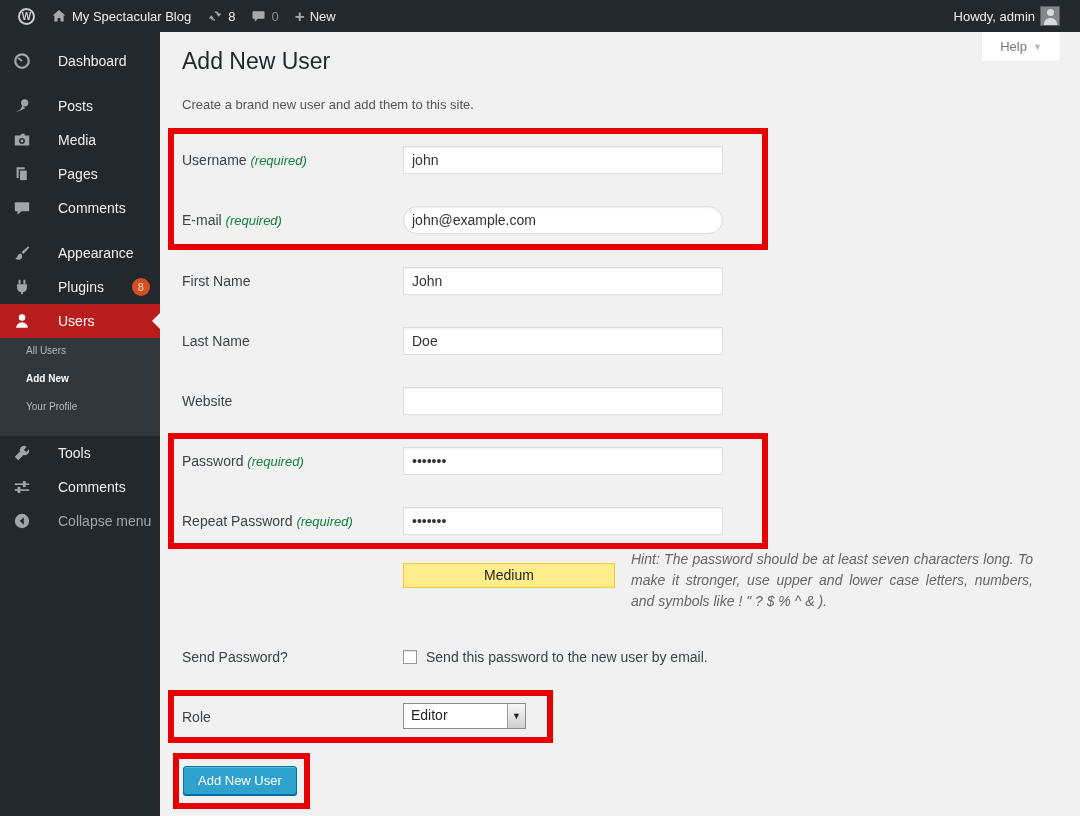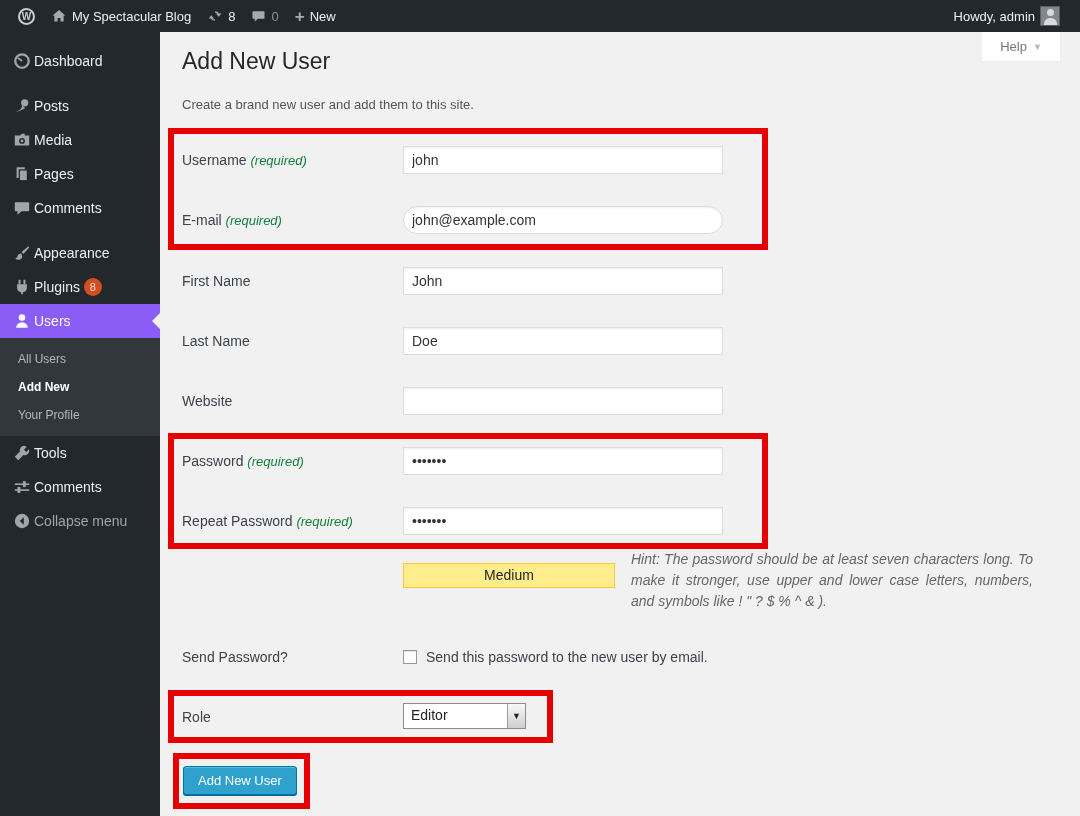--- a/index.html
+++ b/index.html
@@ -27,39 +27,39 @@
   .ab-right { margin-left:auto; display:flex; align-items:center; gap:8px; }
   .avatar { width:20px; height:20px; background:#83878b; position:relative; overflow:hidden; border:1px solid #5a5e62; }
   .avatar::before { content:''; position:absolute; top:2px; left:6px; width:7px; height:7px; border-radius:50%; background:#d9dadb; }
   .avatar::after  { content:''; position:absolute; bottom:-2px; left:3px; width:13px; height:9px; border-radius:6px 6px 0 0; background:#d9dadb; }
   
   .sidebar {
     position:absolute; top:32px; left:0; width:160px; height:784px;
     background:#23282d; font-size:14px; padding-top:12px;
   }
   .menu-item {
-    height:34px; display:flex; align-items:center; gap:2px;
+    height:34px; display:flex; align-items:center; gap:26px;
     padding-left:12px; color:#eee; cursor:pointer; position:relative;
   }
   .menu-item .mi-icon { width:20px; display:flex; justify-content:center; color:#a0a5aa; }
-  .menu-item.active { background:#8b5cf6; color:#fff; }
+  .menu-item.active { background:#b91c1c; color:#fff; }
   .menu-item.active .mi-icon { color:#fff; }
   .menu-item.active::after {
     content:''; position:absolute; right:0; top:50%; margin-top:-8px;
     border-top:8px solid transparent; border-bottom:8px solid transparent;
     border-right:8px solid #f1f1f1;
   }
   .menu-spacer { height:11px; }
   .badge {
     min-width:18px; height:18px; border-radius:50%; background:#d54e21;
     color:#f1d9d2; font-size:11px; display:inline-flex; align-items:center;
     justify-content:center; margin-left:2px; padding:0 2px;
   }
   .submenu { background:#32373c; padding:7px 0; }
-  .submenu-item { height:28px; display:flex; align-items:center; padding-left:18px; color:#b4b9be; font-size:12px; cursor:pointer; }
+  .submenu-item { height:28px; display:flex; align-items:flex-start; padding-left:26px; color:#b4b9be; font-size:10px; cursor:pointer; }
   .submenu-item.current { color:#fff; font-weight:bold; }
   .collapse-item { color:#a0a5aa; }
   .collapse-item .mi-icon { color:#a0a5aa; }
   
   .content { position:absolute; left:160px; top:32px; width:920px; height:784px; }
   .page-title { position:absolute; left:22px; top:16px; font-size:23px; font-weight:400; color:#23282d; }
   .page-subtitle { position:absolute; left:22px; top:65px; font-size:13px; color:#555; }
   .help-btn {
     position:absolute; left:821px; top:0; width:80px; height:30px; background:#fff;
     color:#777; font-size:13px; display:flex; align-items:center; justify-content:center;

